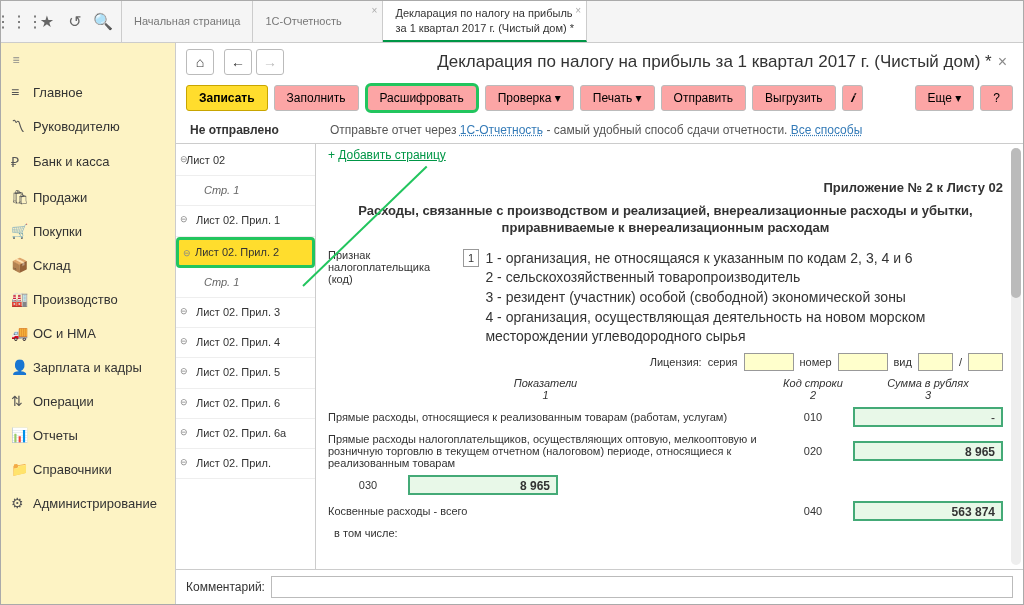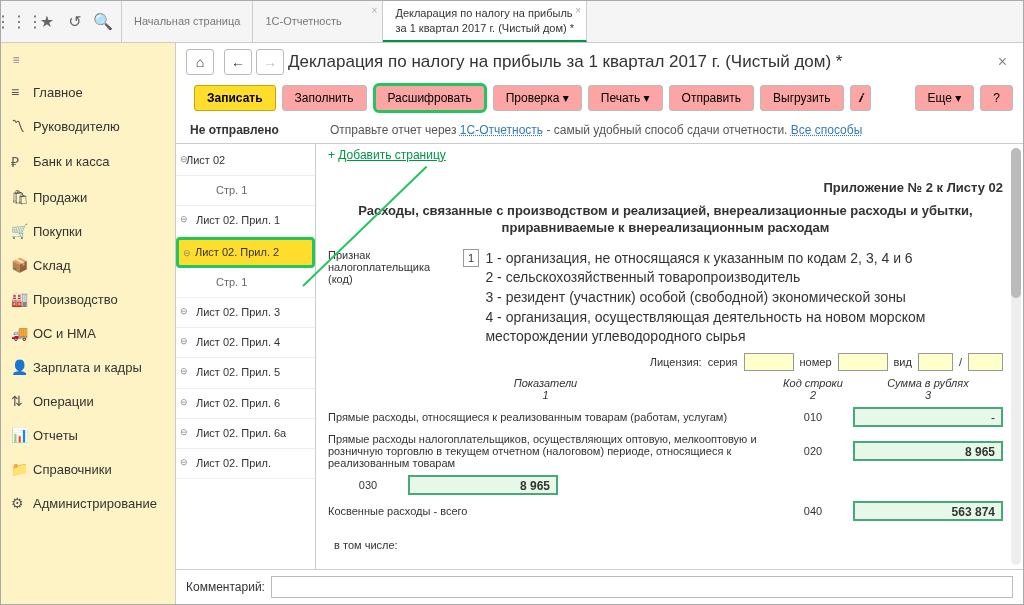--- a/index.html
+++ b/index.html
@@ -18,41 +18,41 @@
   
   .sidebar { width: 175px; background: #fdf3c4; border-right: 1px solid #ccc; padding-top: 2px; }
   .sidebar .item { display: flex; align-items: center; padding: 9px 10px; cursor: pointer; font-size: 13px; color: #333; }
   .sidebar .item .sicn { width: 22px; font-size: 14px; color: #555; }
   .sidebar .menu-btn { display:flex; align-items:center; justify-content:center; width: 30px; height: 30px; cursor:pointer; color:#888;}
   
   .main { flex: 1; display: flex; flex-direction: column; min-width: 0; }
   .header-row { display: flex; align-items: center; padding: 6px 10px 0 10px; }
   .nav-btn { width: 28px; height: 26px; border: 1px solid #bbb; background: #fff; margin-right: 4px; display: flex; align-items: center; justify-content: center; cursor: pointer; font-size: 14px; border-radius: 3px; }
   .nav-btn.disabled { color:#bbb; }
-  .title { flex: 1; text-align: left; font-size: 17px; font-weight: normal; }
+  .title { flex: 1; text-align: right; font-size: 17px; font-weight: normal; }
   .close-x { font-size: 16px; color: #888; cursor: pointer; padding: 0 6px; }
   
   .toolbar { display: flex; align-items: center; padding: 8px 10px; gap: 6px; }
   .btn { border: 1px solid #bbb; padding: 5px 12px; background: #fca5a5; border-radius: 3px; cursor: pointer; font-size: 12px; }
-  .btn.primary { background: #ffdd2d; border-color: #c8a500; font-weight: bold; margin-left: 8px; }
+  .btn.primary { background: #ffdd2d; border-color: #c8a500; font-weight: bold; }
   .btn.highlight { border: 3px solid #22c55e; border-radius: 6px; }
   .btn.icon-only { padding: 5px 8px; font-style: italic; }
   .spacer { flex: 1; }
   
   .status-row { display:flex; align-items:center; padding: 2px 14px 6px 14px; font-size:12px; color:#555;}
   .status-label { font-weight:bold; color:#333; width:140px;}
   .link { color: #337ab7; text-decoration: underline dotted; cursor:pointer; }
   
   .content { flex:1; display:flex; border-top:1px solid #ccc; min-height:0;}
   .tree { width: 140px; border-right:1px solid #ccc; overflow:auto; padding:2px 0; }
   .tree-item { padding: 8px 6px 8px 20px; border-bottom:1px solid #eee; cursor:pointer; font-size:11px; color:#333; position:relative; line-height:1.2;}
   .tree-item.top { padding-left:10px; }
   .tree-item.sel { background:#ffdd2d; border:3px solid #22c55e; border-radius:4px; padding:6px 4px 6px 16px;}
   .tree-item .exp { position:absolute; left:4px; top:8px; font-size:9px; color:#888;}
-  .tree-item.indent { padding-left:40px; color:#666;}
+  .tree-item.indent { padding-left:28px; color:#666;font-style:italic;}
   
   .doc { flex:1; overflow:auto; padding: 4px 20px 4px 12px; position:relative; }
   .add-page { color:#009646; text-decoration:underline; cursor:pointer; font-size:12px;}
   .app-num { text-align:right; font-weight:bold; font-size:13px; margin-top:18px;}
   .doc-title { text-align:center; font-weight:bold; font-size:13px; padding: 8px 20px; line-height:1.3;}
   .row { display:flex; align-items:flex-start; margin:4px 0; font-size:11px;}
   .code-box { border:1px solid #999; width:22px; height:18px; display:flex; align-items:center; justify-content:center; margin:0 6px; background:#fff;}
   .codes-list { font-size:14px; line-height:1.4; color:#333;}
   .lic-row { display:flex; align-items:center; justify-content:flex-end; gap:6px; margin:6px 0; font-size:11px;}
   .yel-input { background:#ffffcc; border:1px solid #999; height:18px; width:50px; }
@@ -259,21 +259,21 @@
           <div class="data-row">
             <div class="code-cell">030</div>
             <div class="sum-box">8 965</div>
           </div>
           <div class="data-row">
             <div class="col-desc">Косвенные расходы - всего</div>
             <div class="code-cell">040</div>
             <div class="sum-box">563 874</div>
           </div>
           <div class="data-row">
-            <div class="col-desc" style="white-space:pre;margin-top:12px;">  в том числе:</div>
+            <div class="col-desc" style="white-space:pre;">  в том числе:</div>
           </div>
 
           <div class="scroll-v">
               <div class="scroll-thumb" style="top:0;height:150px;"></div>
             </div>
         </div>
       </div>
 
       <div class="comment-row">
         <span>Комментарий:</span>

